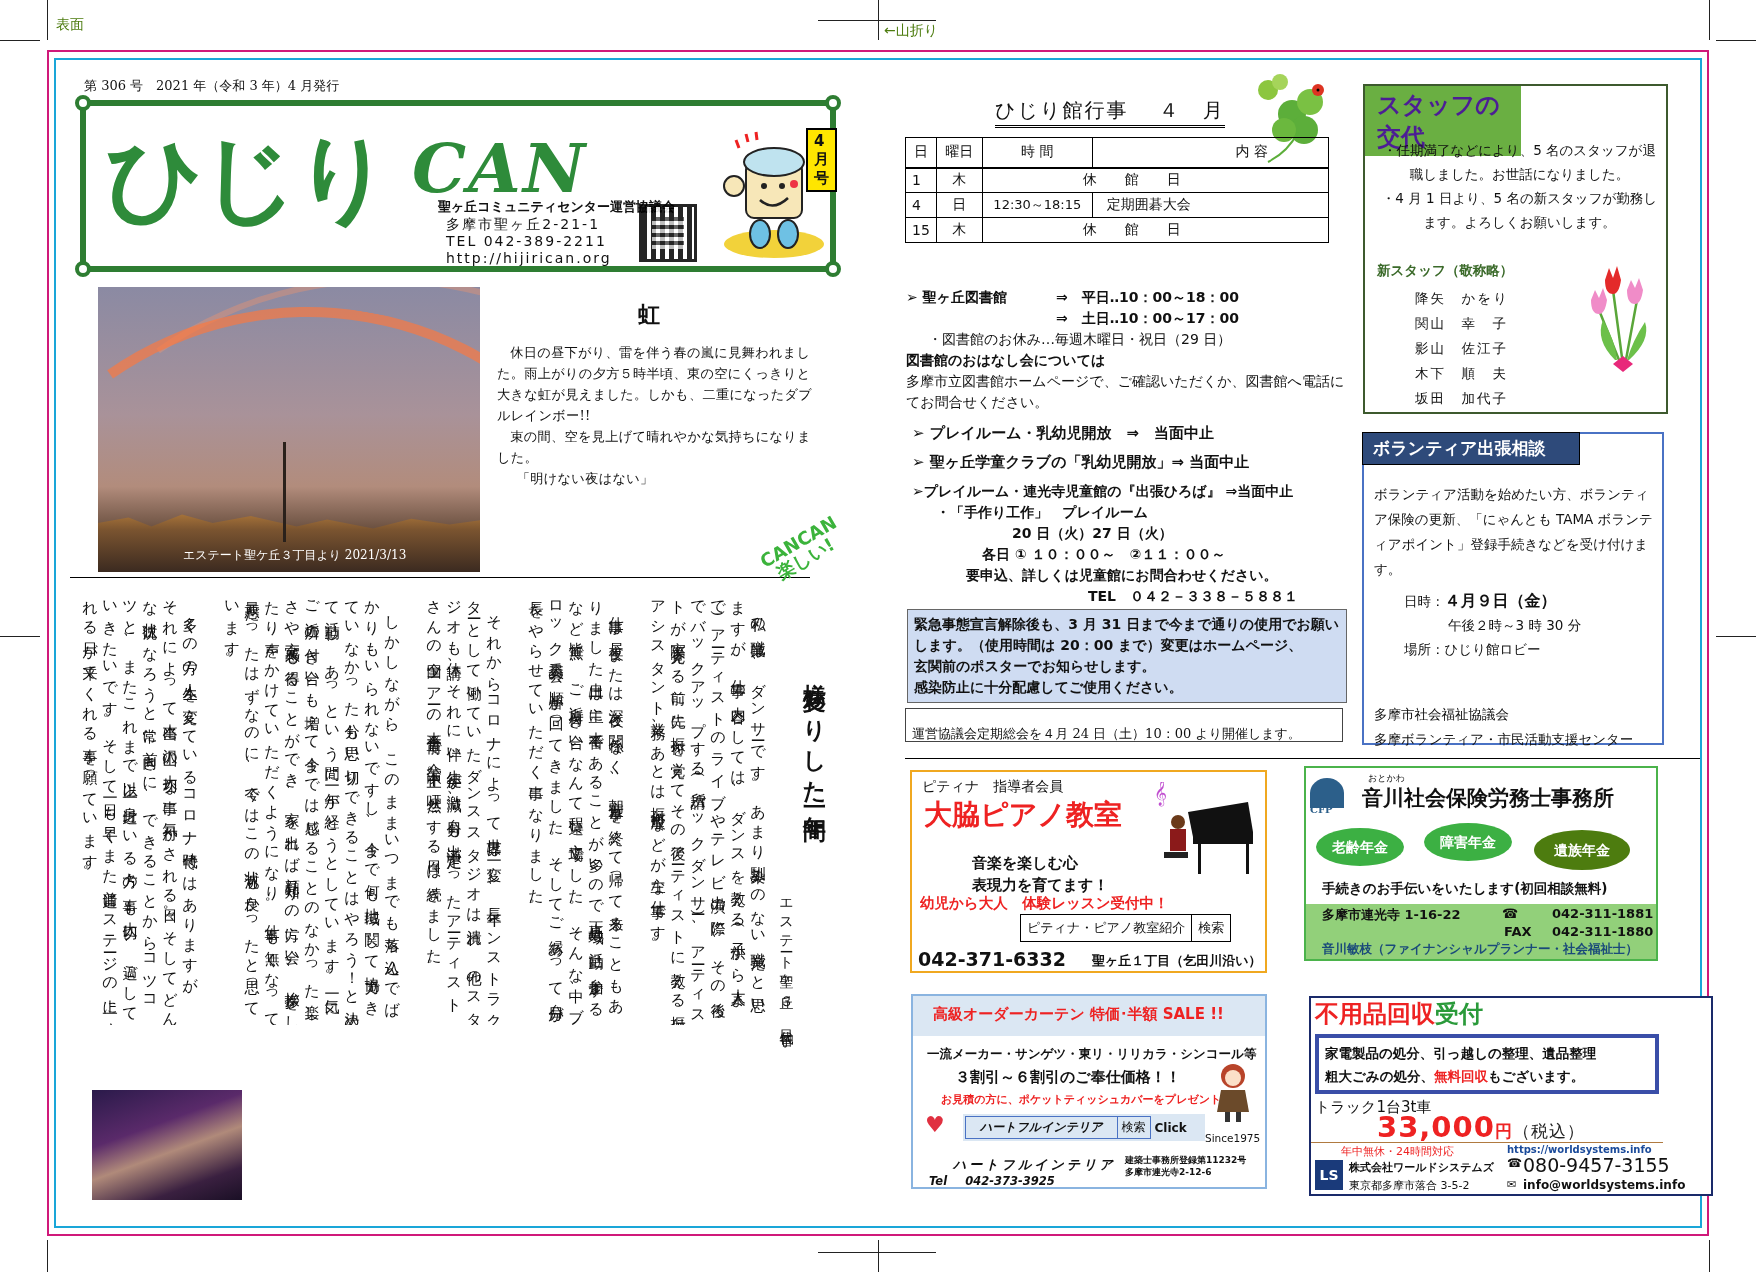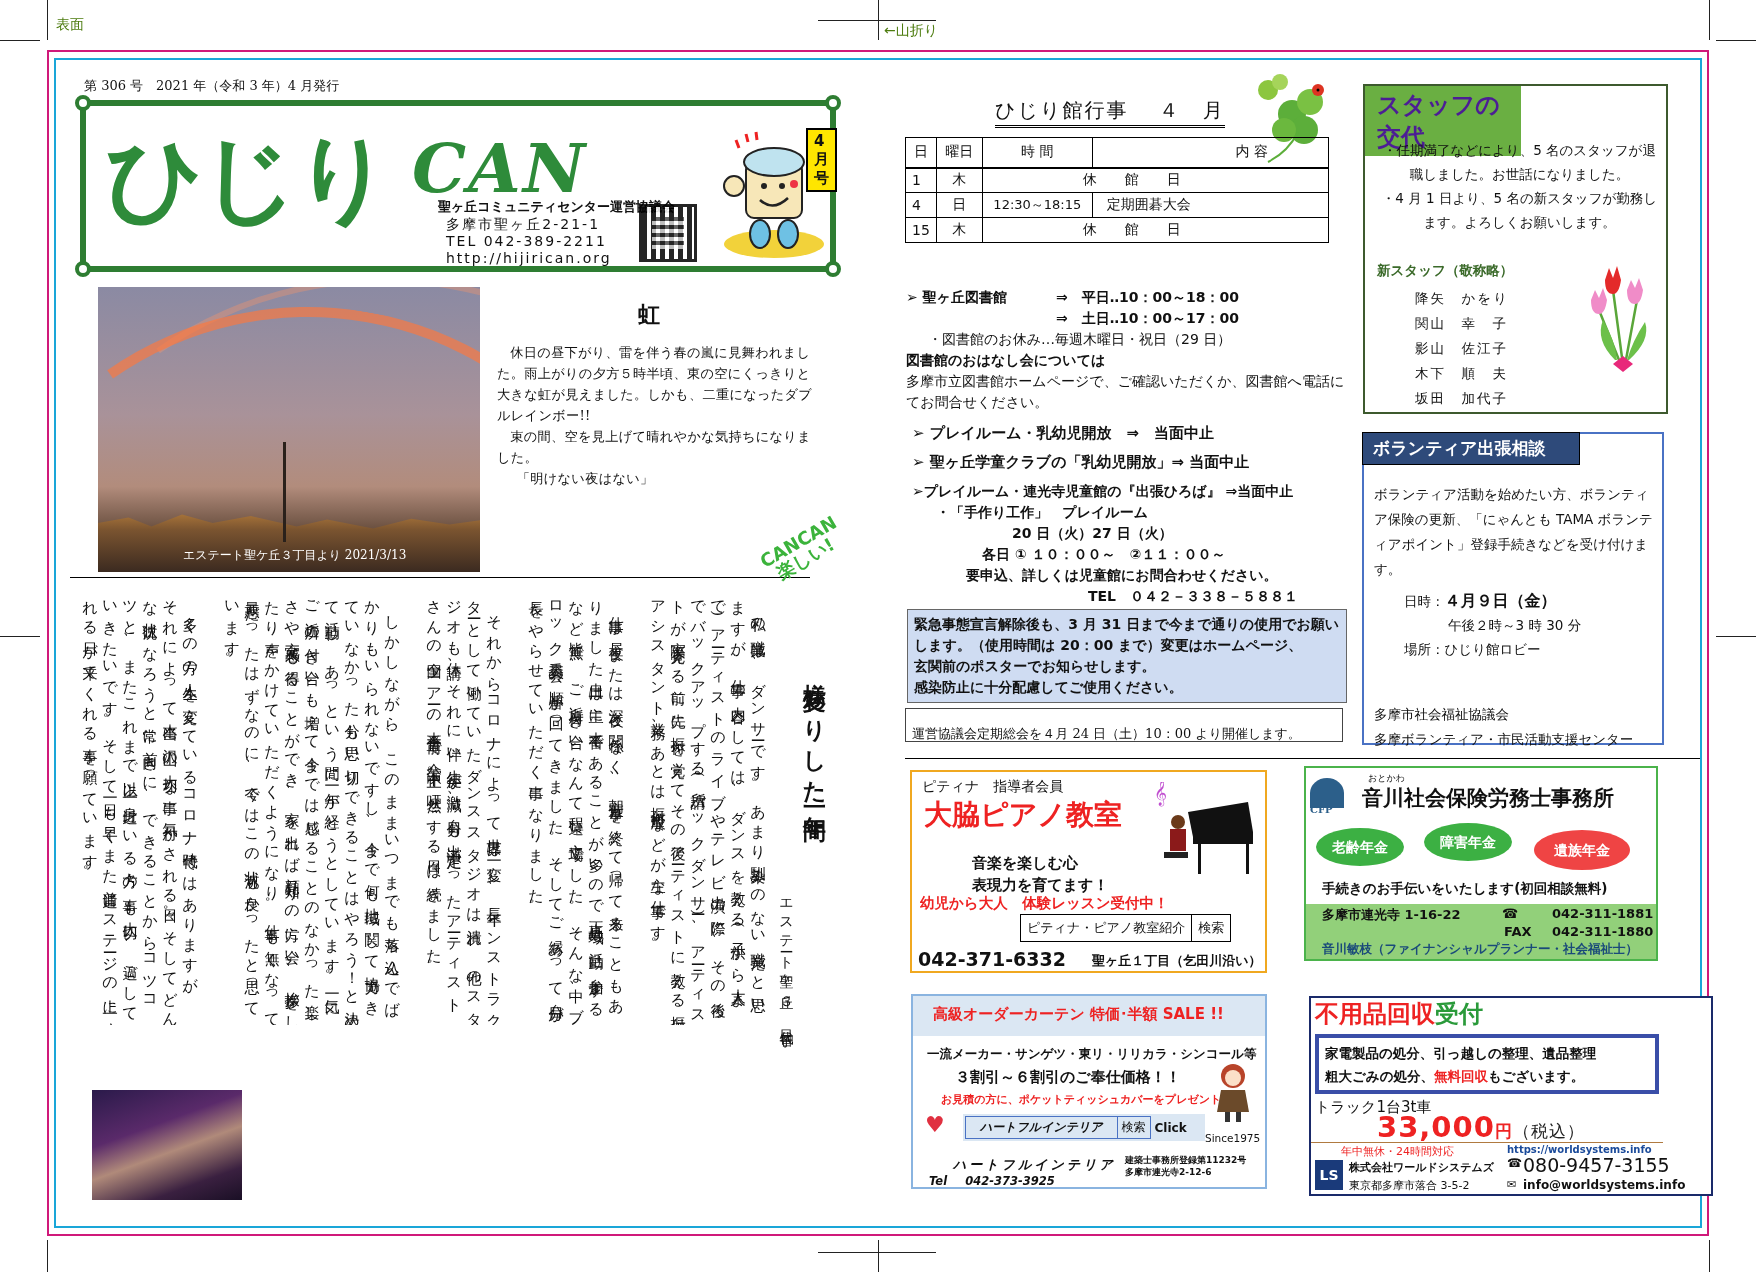--- a/index.html
+++ b/index.html
@@ -306,21 +306,21 @@
   </svg>
 </div>
 
 <div class="abs ad-social">
   <div class="abs" style="left:4px;top:10px;width:34px;height:30px;background:#2c5f8a;border-radius:50% 50% 0 0"></div>
   <div class="abs b serif" style="left:4px;top:36px;font-size:10px;color:#2c5f8a">CFP</div>
   <div class="abs" style="left:62px;top:4px;font-size:9px">おとかわ</div>
   <div class="abs b" style="left:56px;top:16px;font-size:21px">音川社会保険労務士事務所</div>
   <div class="abs b" style="left:10px;top:60px;width:88px;height:38px;border-radius:50%;background:#3cb043;color:#fff;font-size:14px;text-align:center;line-height:38px">老齢年金</div>
   <div class="abs b" style="left:118px;top:55px;width:88px;height:38px;border-radius:50%;background:#3cb043;color:#fff;font-size:14px;text-align:center;line-height:38px">障害年金</div>
-  <div class="abs b" style="left:228px;top:62px;width:96px;height:40px;border-radius:50%;background:#ef4444;color:#fff;font-size:14px;text-align:center;line-height:40px">遺族年金</div>
+  <div class="abs b" style="left:228px;top:62px;width:96px;height:40px;border-radius:50%;background:#4d7c0f;color:#fff;font-size:14px;text-align:center;line-height:40px">遺族年金</div>
   <div class="abs b" style="left:16px;top:112px;font-size:13.5px">手続きのお手伝いをいたします(初回相談無料)</div>
   <div class="abs" style="left:0;top:136px;width:350px;height:55px;background:#92d07a"></div>
   <div class="abs b" style="left:16px;top:138px;font-size:13px">多摩市連光寺 1-16-22</div>
   <div class="abs b" style="left:196px;top:138px;font-size:13px">☎</div>
   <div class="abs b" style="left:246px;top:138px;font-size:13px">042-311-1881</div>
   <div class="abs b" style="left:198px;top:156px;font-size:13px">FAX</div>
   <div class="abs b" style="left:246px;top:156px;font-size:13px">042-311-1880</div>
   <div class="abs b" style="left:16px;top:173px;font-size:12.5px;color:#1a4a7a">音川敏枝（ファイナンシャルプランナー・社会福祉士）</div>
 </div>
 

